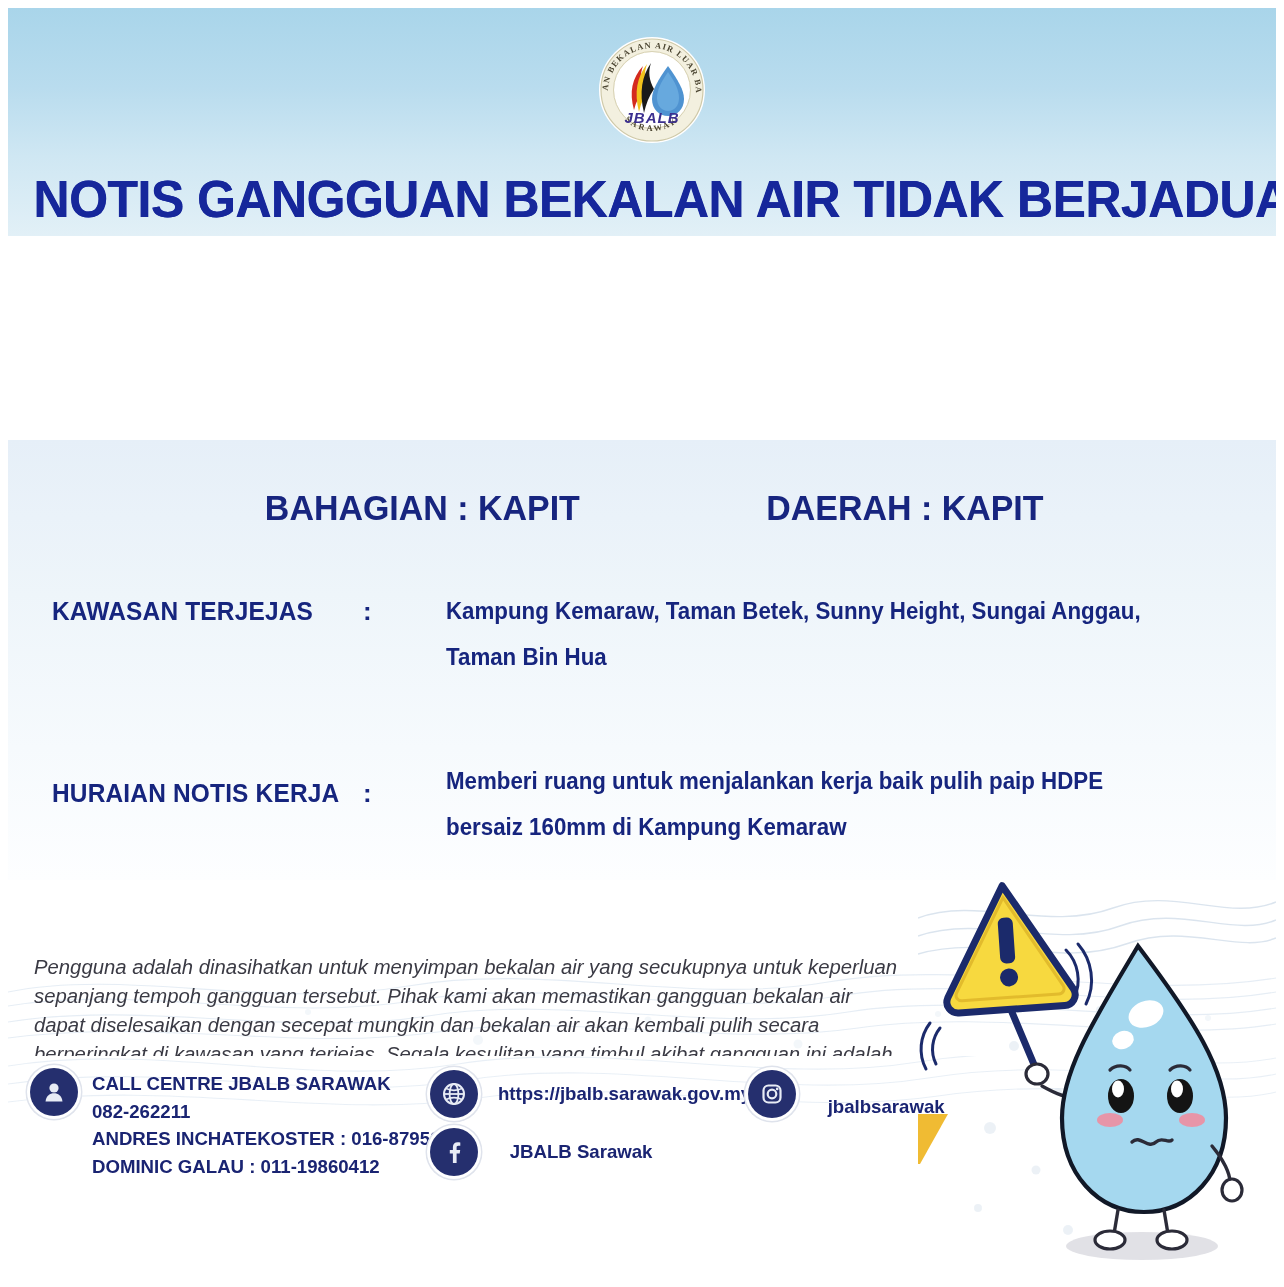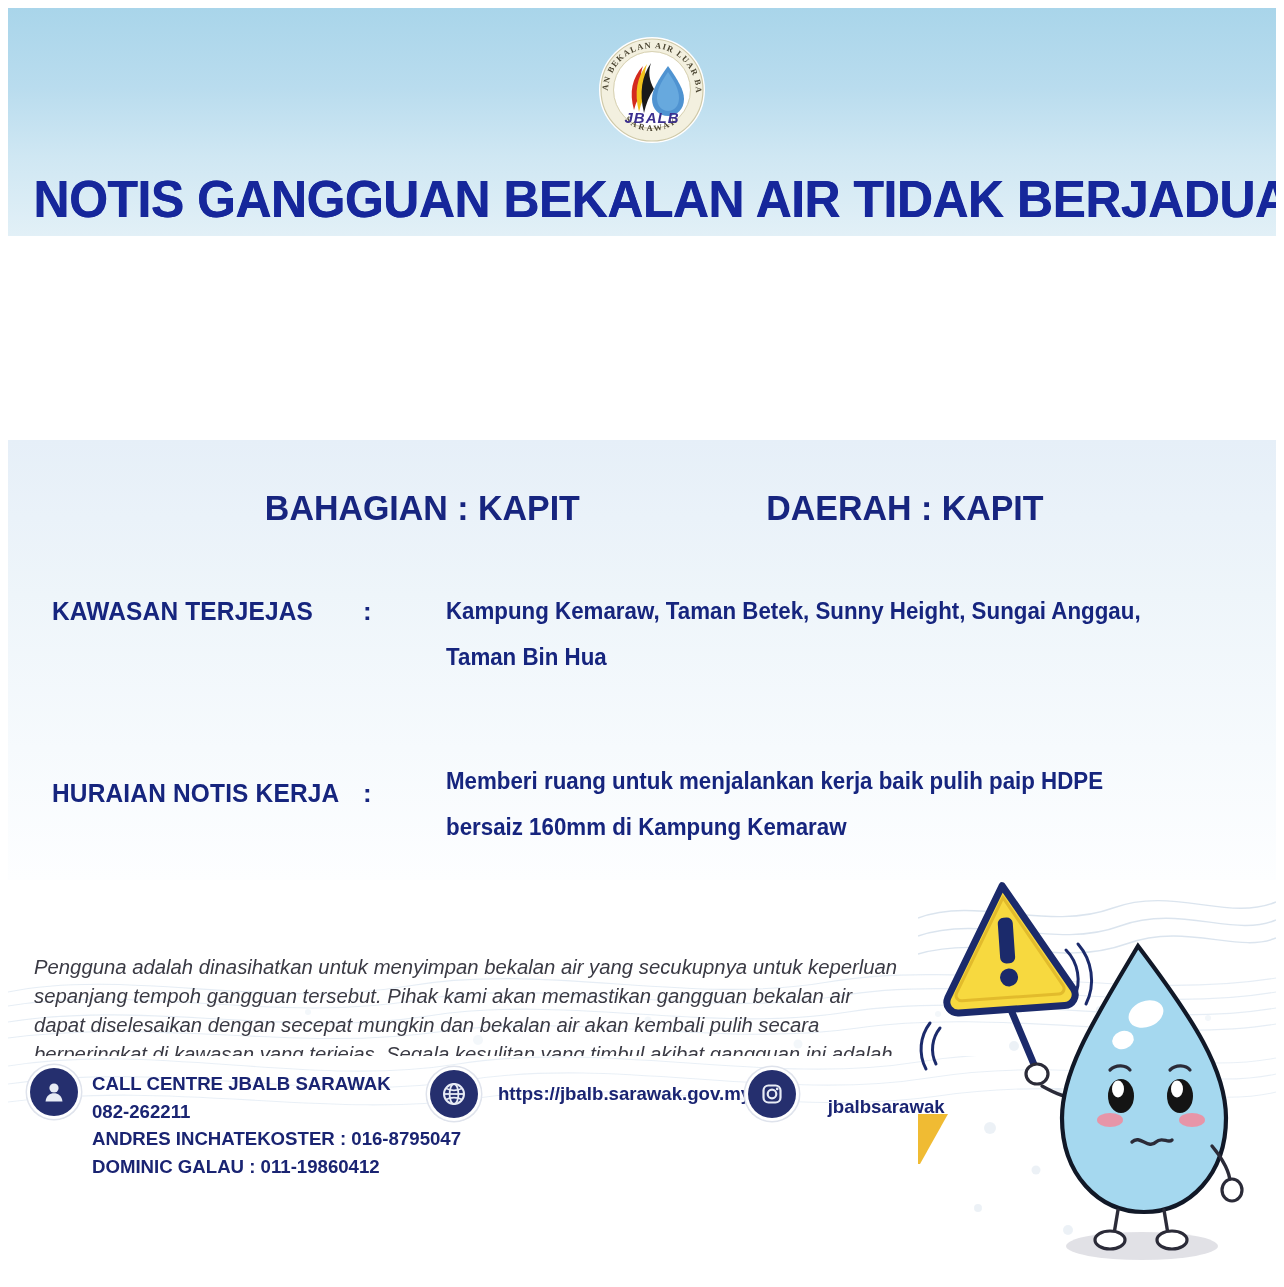--- a/index.html
+++ b/index.html
@@ -431,20 +431,28 @@
           <circle cx="14" cy="14" r="10" fill="none" stroke="#e8ecf5" stroke-width="2"></circle>
           <ellipse cx="14" cy="14" rx="4.4" ry="10" fill="none" stroke="#e8ecf5" stroke-width="1.8"></ellipse>
           <line x1="4" y1="14" x2="24" y2="14" stroke="#e8ecf5" stroke-width="1.8"></line>
           <path d="M6 8.4 C 10 11, 18 11, 22 8.4" fill="none" stroke="#e8ecf5" stroke-width="1.6"></path>
           <path d="M6 19.6 C 10 17, 18 17, 22 19.6" fill="none" stroke="#e8ecf5" stroke-width="1.6"></path>
         </svg>
       </div>
       <div class="contact-single">https://jbalb.sarawak.gov.my/</div>
     </div>
 
+    <div class="contact-group cg-fb">
+      <div class="circ-icon">
+        <svg width="26" height="26" viewBox="0 0 26 26">
+          <path d="M15.6 24 V 14.6 h 3.1 l 0.5 -3.7 h -3.6 V 8.5 c 0 -1.1 0.3 -1.8 1.8 -1.8 h 1.9 V 3.4 C 19 3.3 17.9 3.2 16.6 3.2 c -2.8 0 -4.7 1.7 -4.7 4.9 v 2.8 H 8.8 v 3.7 h 3.1 V 24 Z" fill="#e8ecf5"></path>
+        </svg>
+      </div>
+      <div class="contact-single">JBALB Sarawak</div>
+    </div>
 
     <div class="contact-group cg-ig">
       <div class="circ-icon">
         <svg width="26" height="26" viewBox="0 0 26 26">
           <rect x="4.5" y="4.5" width="17" height="17" rx="5" ry="5" fill="none" stroke="#e8ecf5" stroke-width="2.2"></rect>
           <circle cx="13" cy="13" r="4.3" fill="none" stroke="#e8ecf5" stroke-width="2.2"></circle>
           <circle cx="18.2" cy="7.9" r="1.35" fill="#e8ecf5"></circle>
         </svg>
       </div>
       <div class="contact-single">jbalbsarawak</div>

